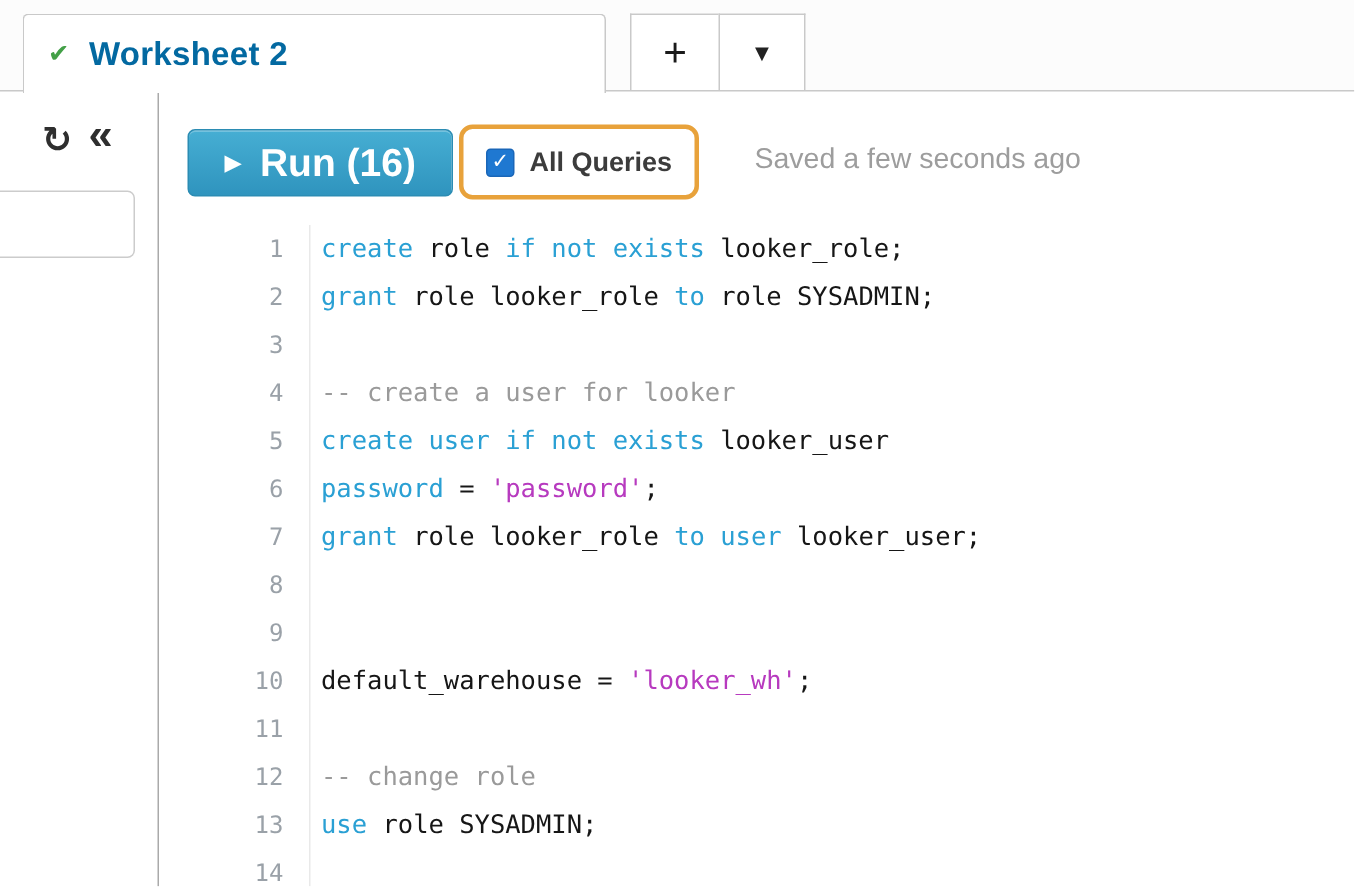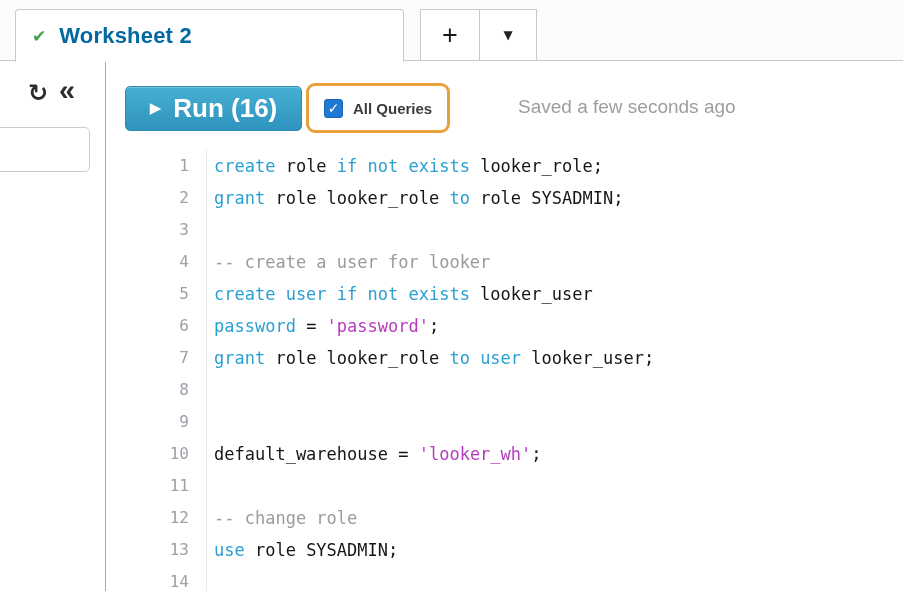--- a/index.html
+++ b/index.html
@@ -35,23 +35,23 @@
     box-shadow: inset 0 1px 0 rgba(255,255,255,.25); }
   .play { font-size:15px; font-family:"DejaVu Sans",sans-serif; line-height:1; }
   .run-label { font-size:26px; font-weight:bold; }
 
   .all-queries { position:absolute; left:306px; top:83px; height:50px;
     border:3px solid var(--highlight); border-radius:9px; background:#fff;
     display:flex; align-items:center; gap:10px; padding:0 15px; cursor:pointer; }
   .checkbox { width:19px; height:19px; background:var(--checkbox); border:1px solid #1a66b8; border-radius:3px;
     display:flex; align-items:center; justify-content:center; }
   .checkmark { color:#fff; font-size:14px; font-weight:bold; font-family:"DejaVu Sans",sans-serif; line-height:1; }
-  .aq-label { font-size:15px; font-weight:bold; color:#3c3c3c; }
+  .aq-label { font-size:18px; font-weight:bold; color:#3c3c3c; }
 
-  .saved-status { position:absolute; left:518px; top:96px; font-size:19px; color:#9d9d9d; }
+  .saved-status { position:absolute; left:503px; top:96px; font-size:19px; color:#9d9d9d; }
 
   
   .gutter-border { position:absolute; left:206px; top:150px; width:1px; height:441px; background:#e9e9e9; }
   .editor { position:absolute; left:106px; top:150px; width:797px; height:441px; overflow:hidden;
     font-family:"DejaVu Sans Mono",monospace; cursor:text; }
   .code-row { display:flex; height:32px; line-height:32px; }
   .line-num { width:100px; flex:none; padding-right:17px; text-align:right; color:#9aa1a8; font-size:16px; }
   .code-text { padding-left:8px; white-space:pre; font-size:17px; color:var(--text); }
   .seg-kw { color:var(--keyword); }
   .seg-st { color:var(--string); }

